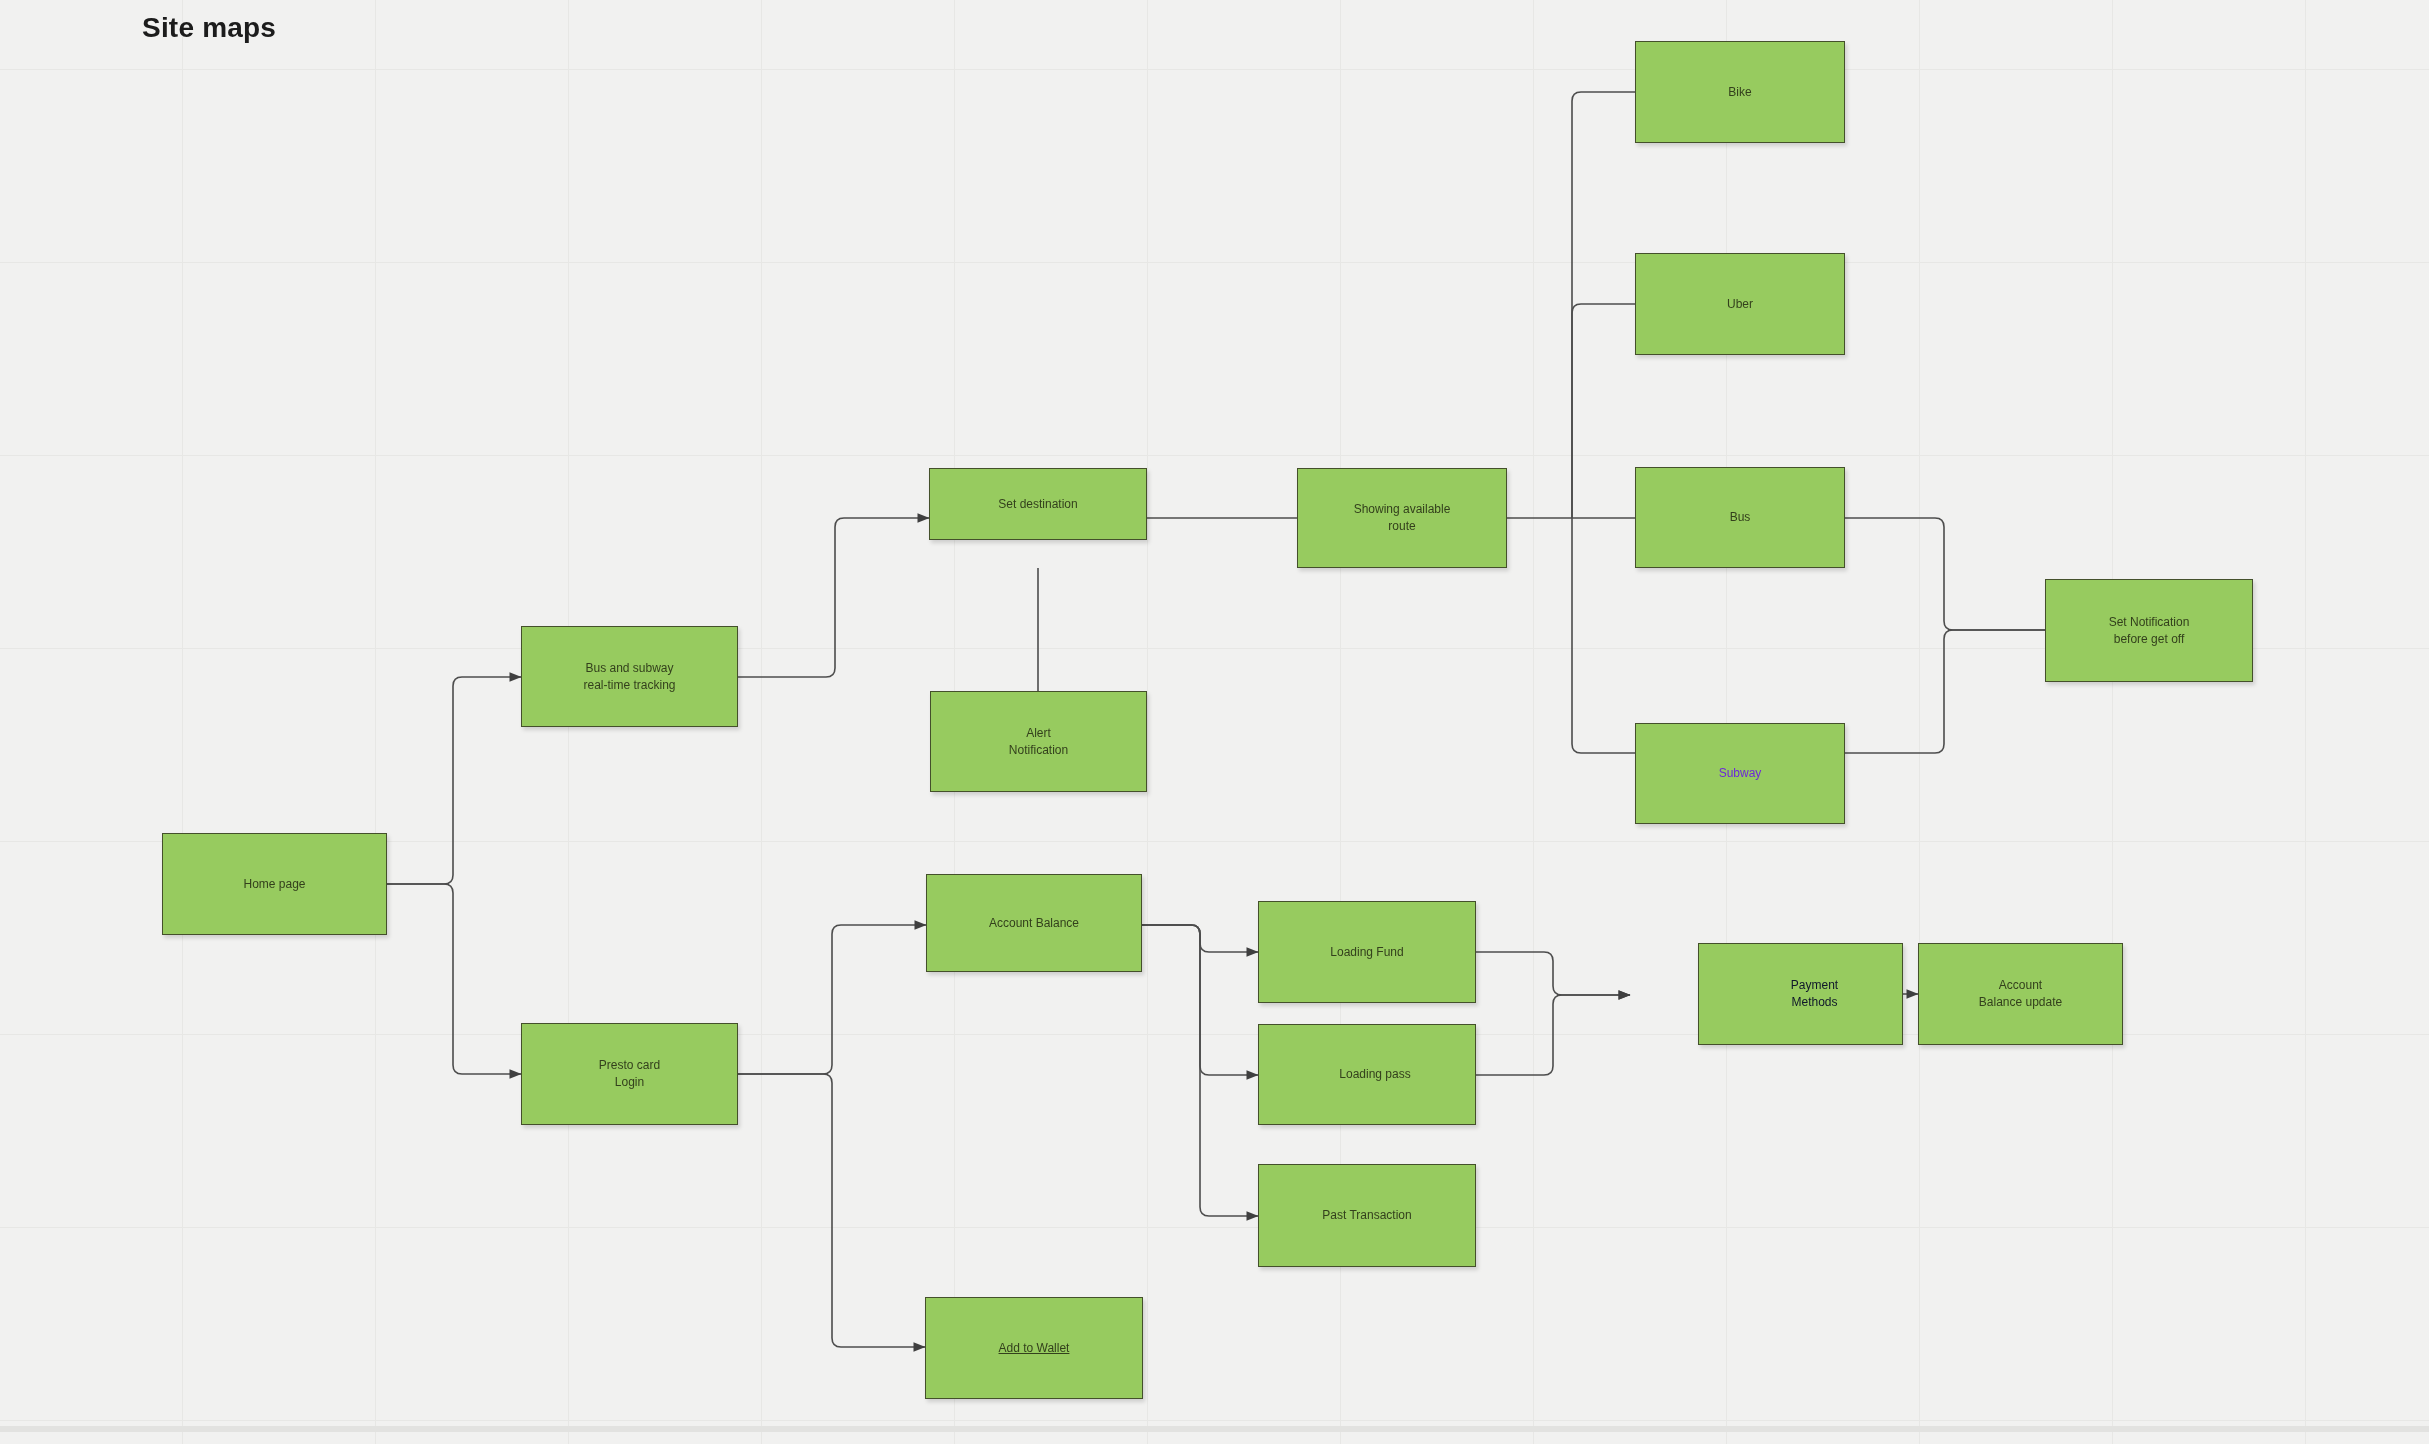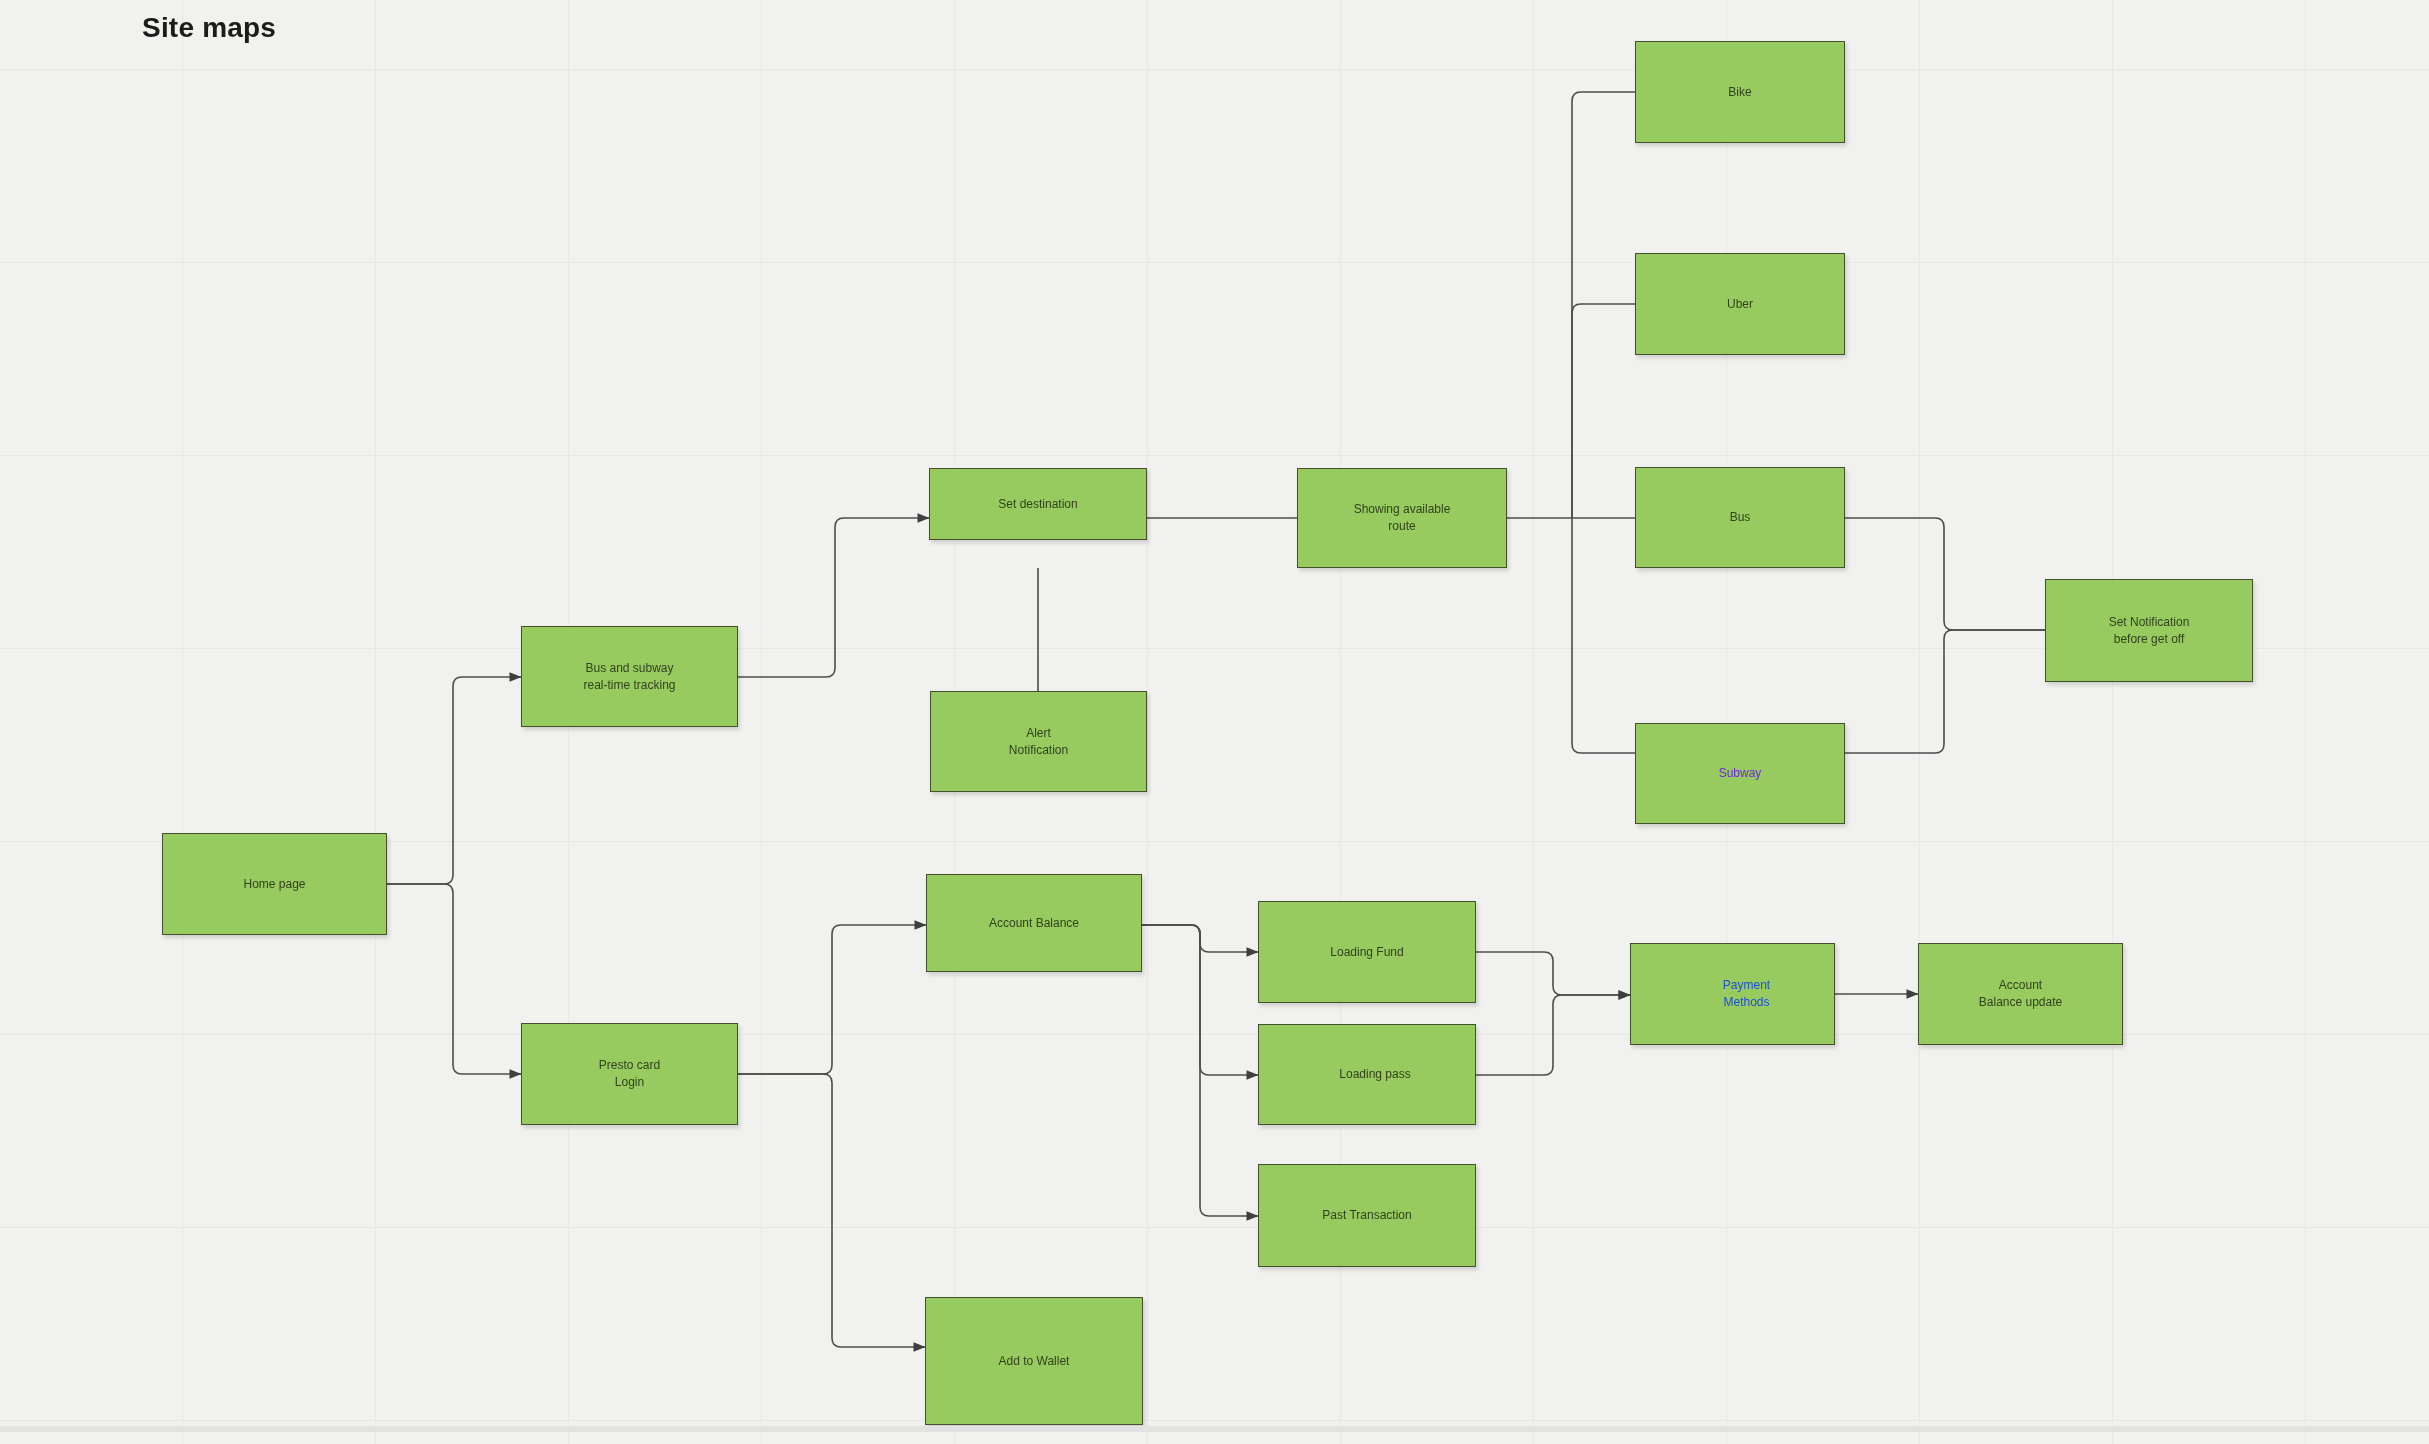--- a/index.html
+++ b/index.html
@@ -104,20 +104,20 @@
       <div class="node" style="left: 1635px; top: 467px; width: 210px; height: 101px; background: rgb(151, 203, 95); border-color: rgb(68, 80, 43); color: rgb(51, 64, 28);"><span>Bus</span></div>
       <div class="node" style="left: 1635px; top: 702px; width: 210px; height: 101px; background: rgb(151, 203, 95); border-color: rgb(68, 80, 43); color: #6d28d9; margin-top: 21px;"><span>Subway</span></div>
       <div class="node" style="left: 2045px; top: 579px; width: 208px; height: 103px; background: rgb(151, 203, 95); border-color: rgb(68, 80, 43); color: rgb(51, 64, 28);"><span>Set Notification
 before get off</span></div>
       <div class="node" style="left: 521px; top: 1023px; width: 217px; height: 102px; background: rgb(151, 203, 95); border-color: rgb(68, 80, 43); color: rgb(51, 64, 28);"><span>Presto card
 Login</span></div>
       <div class="node" style="left: 926px; top: 874px; width: 216px; height: 98px; background: rgb(151, 203, 95); border-color: rgb(68, 80, 43); color: rgb(51, 64, 28);"><span>Account Balance</span></div>
       <div class="node" style="left: 1258px; top: 901px; width: 218px; height: 102px; background: rgb(151, 203, 95); border-color: rgb(68, 80, 43); color: rgb(51, 64, 28);"><span>Loading Fund</span></div>
       <div class="node" style="left: 1258px; top: 1024px; width: 218px; height: 101px; background: rgb(151, 203, 95); border-color: rgb(68, 80, 43); color: rgb(51, 64, 28); padding-left: 16px;"><span>Loading pass</span></div>
       <div class="node" style="left: 1258px; top: 1164px; width: 218px; height: 103px; background: rgb(151, 203, 95); border-color: rgb(68, 80, 43); color: rgb(51, 64, 28);"><span>Past Transaction</span></div>
-      <div class="node" style="left: 1630px; top: 943px; width: 205px; height: 102px; background: rgb(151, 203, 95); border-color: rgb(68, 80, 43); color: #1d4ed8; padding-left: 28px;"><span>Payment
+      <div class="node" style="left: 1698px; top: 943px; width: 205px; height: 102px; background: rgb(151, 203, 95); border-color: rgb(68, 80, 43); color: #0f172a; padding-left: 28px;"><span>Payment
 Methods</span></div>
       <div class="node" style="left: 1918px; top: 943px; width: 205px; height: 102px; background: rgb(151, 203, 95); border-color: rgb(68, 80, 43); color: rgb(51, 64, 28);"><span>Account
 Balance update</span></div>
-      <div class="node" style="left: 925px; top: 1297px; width: 218px; height: 128px; background: rgb(151, 203, 95); border-color: rgb(68, 80, 43); color: rgb(51, 64, 28);"><span>Add to Wallet</span></div>
+      <div class="node" style="left: 925px; top: 1297px; width: 218px; height: 102px; background: rgb(151, 203, 95); border-color: rgb(68, 80, 43); color: rgb(51, 64, 28); text-decoration: underline;"><span>Add to Wallet</span></div>
     </div>
   <div id="page-edge-band"></div>
 </div>
 
 </body></html>

